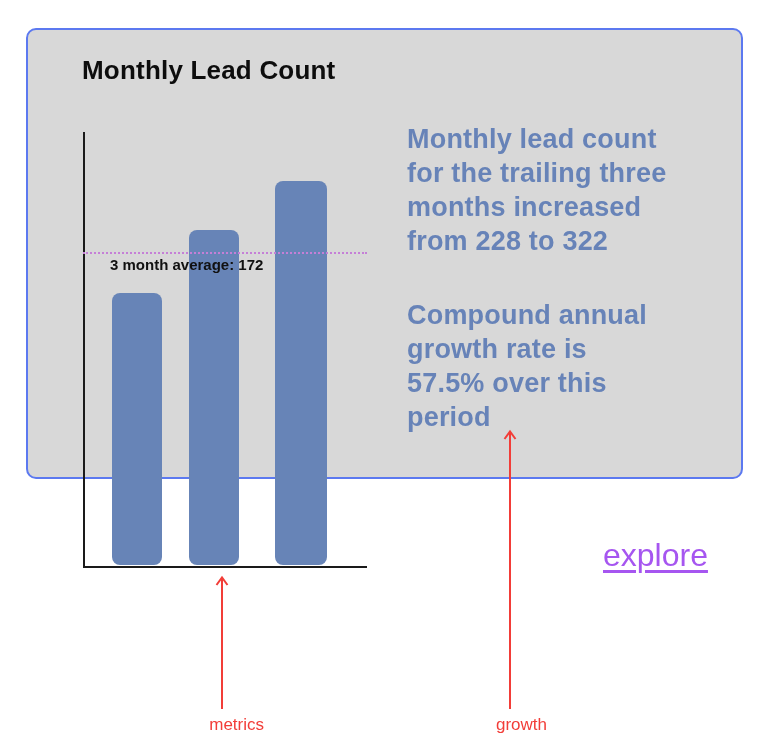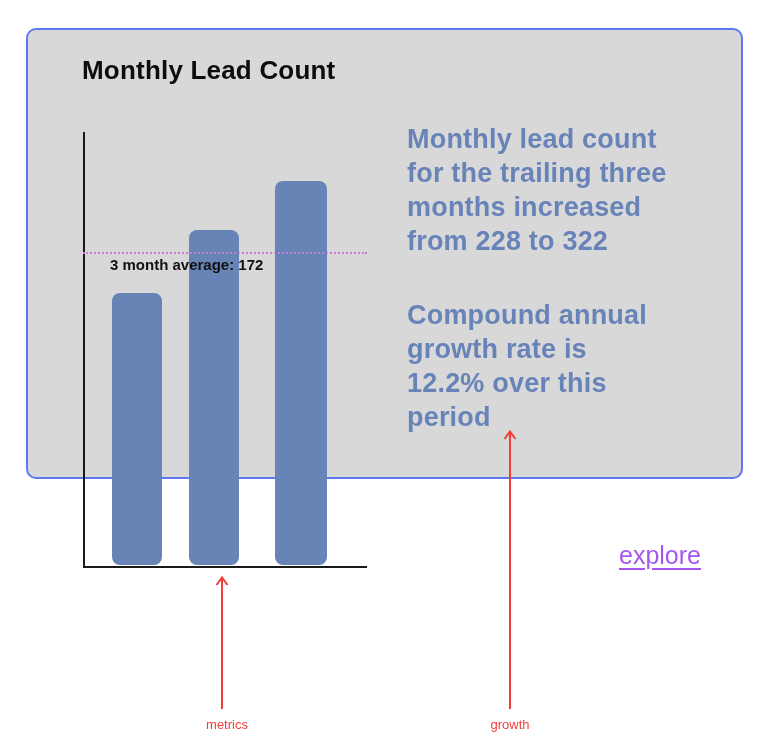--- a/index.html
+++ b/index.html
@@ -33,28 +33,28 @@
     color:#111;white-space:pre;
   }
   
   .insight{position:absolute;left:379px;top:92px;color:var(--insight_text);}
   .insight p{
     font-size:27px;line-height:34px;font-weight:bold;white-space:pre;letter-spacing:0.2px;
   }
   .insight p + p{margin-top:40px;}
   
   .explore{
-    position:absolute;left:591px;top:511px;font-size:25px;line-height:28px;
+    position:absolute;left:575px;top:511px;font-size:32px;line-height:28px;
     color:var(--explore_link);text-decoration:underline;text-underline-offset:4px;cursor:pointer;
   }
   
   .arrow{position:absolute;overflow:visible;}
   .arrow line,.arrow path{stroke:var(--annotation_red);stroke-width:2;fill:none;}
   .anno-label{
-    position:absolute;width:74px;text-align:center;font-size:13px;line-height:21px;
+    position:absolute;width:74px;text-align:right;font-size:17px;line-height:21px;
     color:var(--annotation_red);
   }
   .anno-metrics{left:190px;top:714px;}
   .anno-insight{left:473px;top:714px;}
 </style>
 </head>
 <body>
 
 <div class="card">
   <h1 class="card-title">Monthly Lead Count</h1>
@@ -69,21 +69,21 @@
     <div class="avg-label">3 month average: 172</div>
   </div>
 
   <div class="insight">
     <p>Monthly lead count
 for the trailing three
 months increased
 from 228 to 322</p>
     <p>Compound annual
 growth rate is
-12.2% over this
+57.5% over this
 period</p>
   </div>
 
   <a href="#" class="explore">explore</a>
 </div>
 
 <svg class="arrow" style="left:214px;top:575px;" width="16" height="136">
   <line x1="8" y1="134" x2="8" y2="3"></line>
   <path d="M2.5,10 L8,2.5 L13.5,10"></path>
 </svg>

